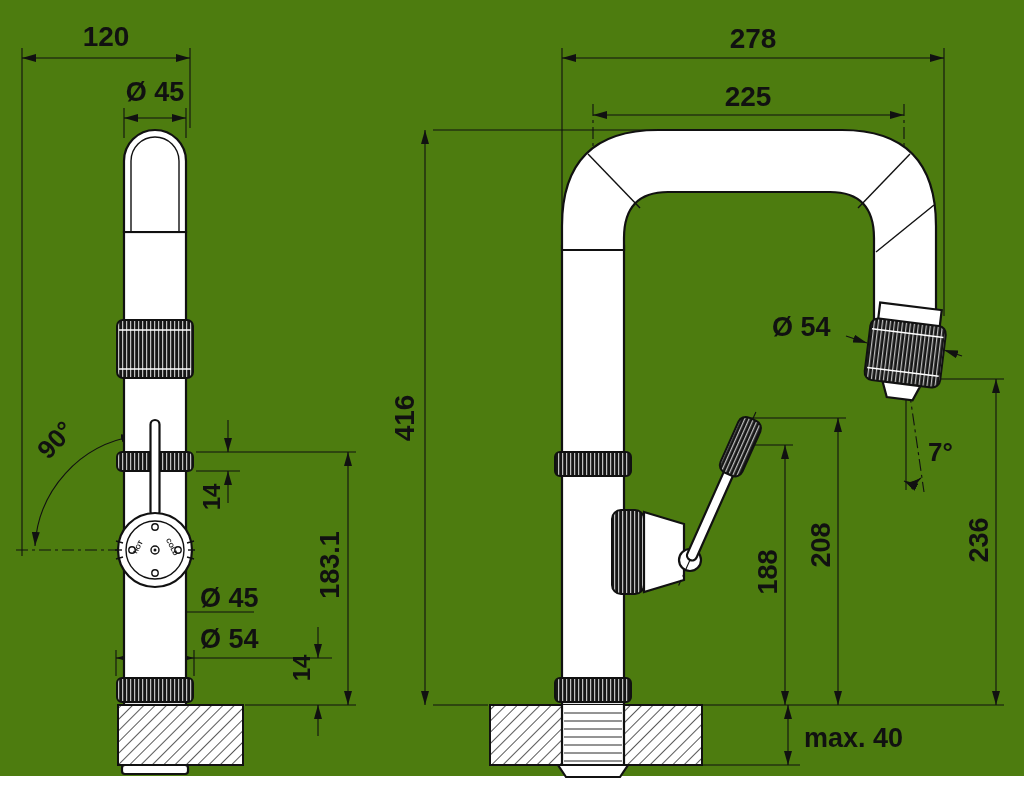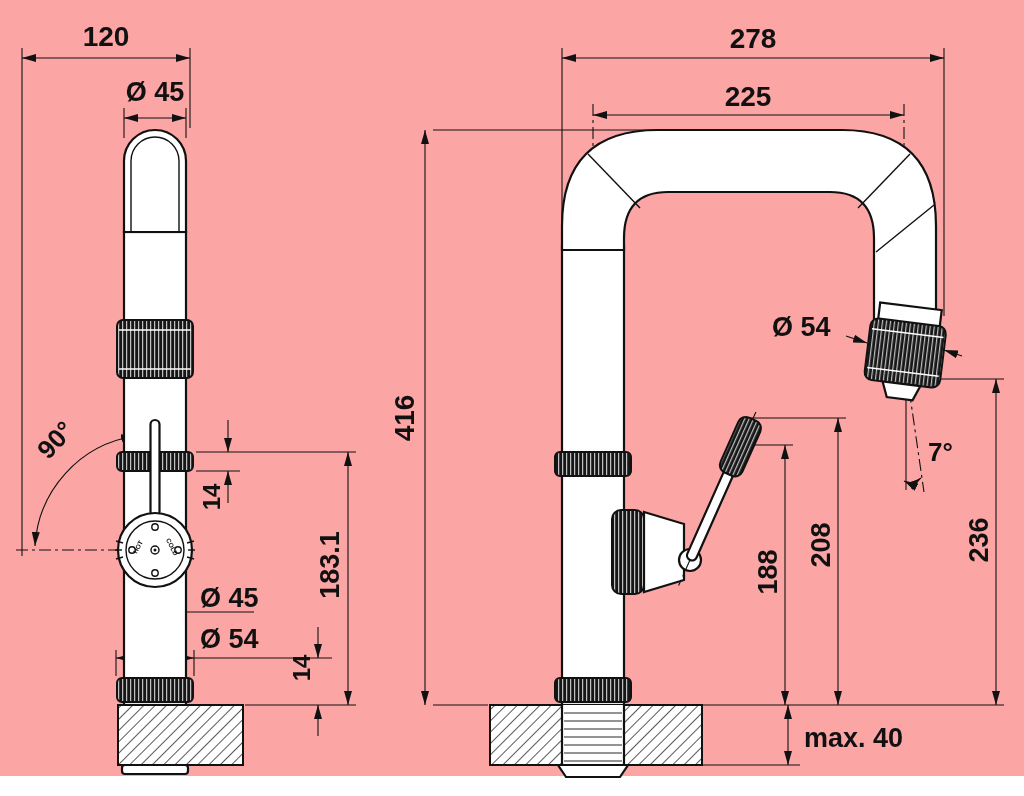--- a/index.html
+++ b/index.html
@@ -1,16 +1,16 @@
 <!DOCTYPE html>
 <html><head>
 <meta charset="utf-8">
 <style>
   html,body{margin:0;padding:0;background:#ffffff;width:1024px;height:796px;overflow:hidden;}
-  #stage{position:relative;width:1024px;height:776px;background:#fca5a5;}
+  #stage{position:relative;width:1024px;height:776px;background:#4d7c0f;}
   svg{display:block;}
   .out{stroke:#111;stroke-width:2.2;fill:none;}
   .outf{stroke:#111;stroke-width:2.2;fill:#fff;}
   .thin{stroke:#111;stroke-width:1.4;fill:none;}
   .dim{stroke:#111;stroke-width:1.1;fill:none;}
   .cl{stroke:#111;stroke-width:1.1;fill:none;stroke-dasharray:12 4 3 4;}
   .knurlf{fill:url(#knurl);stroke:#111;stroke-width:2;}
   .hatchf{fill:url(#hatch);stroke:#111;stroke-width:2;}
   .wl{stroke:#fff;stroke-width:1.6;fill:none;}
   text{font-family:"Liberation Sans","DejaVu Sans",sans-serif;font-weight:700;fill:#111;}

